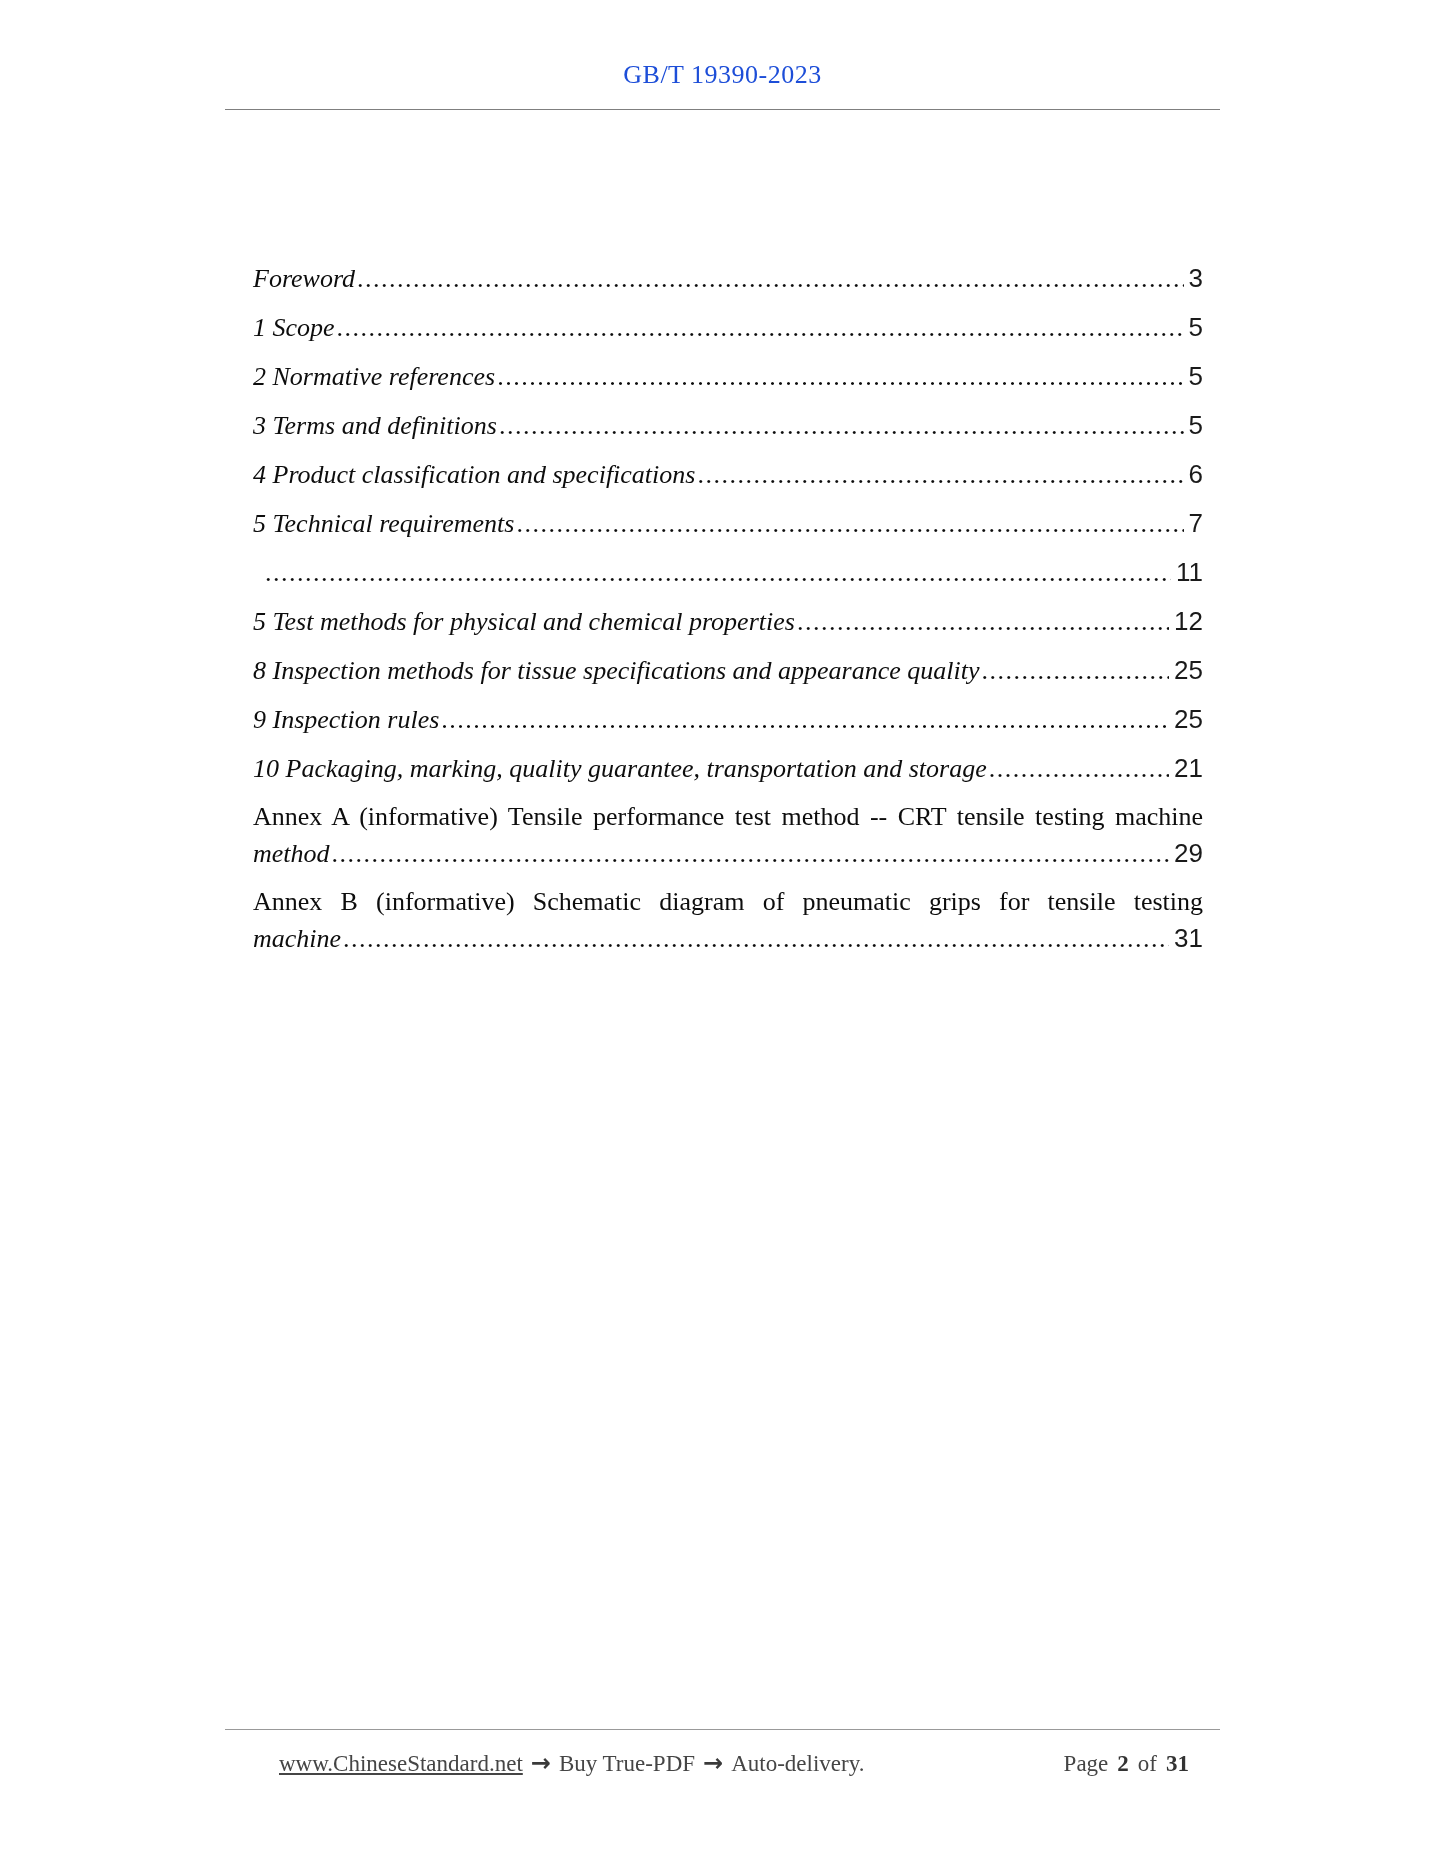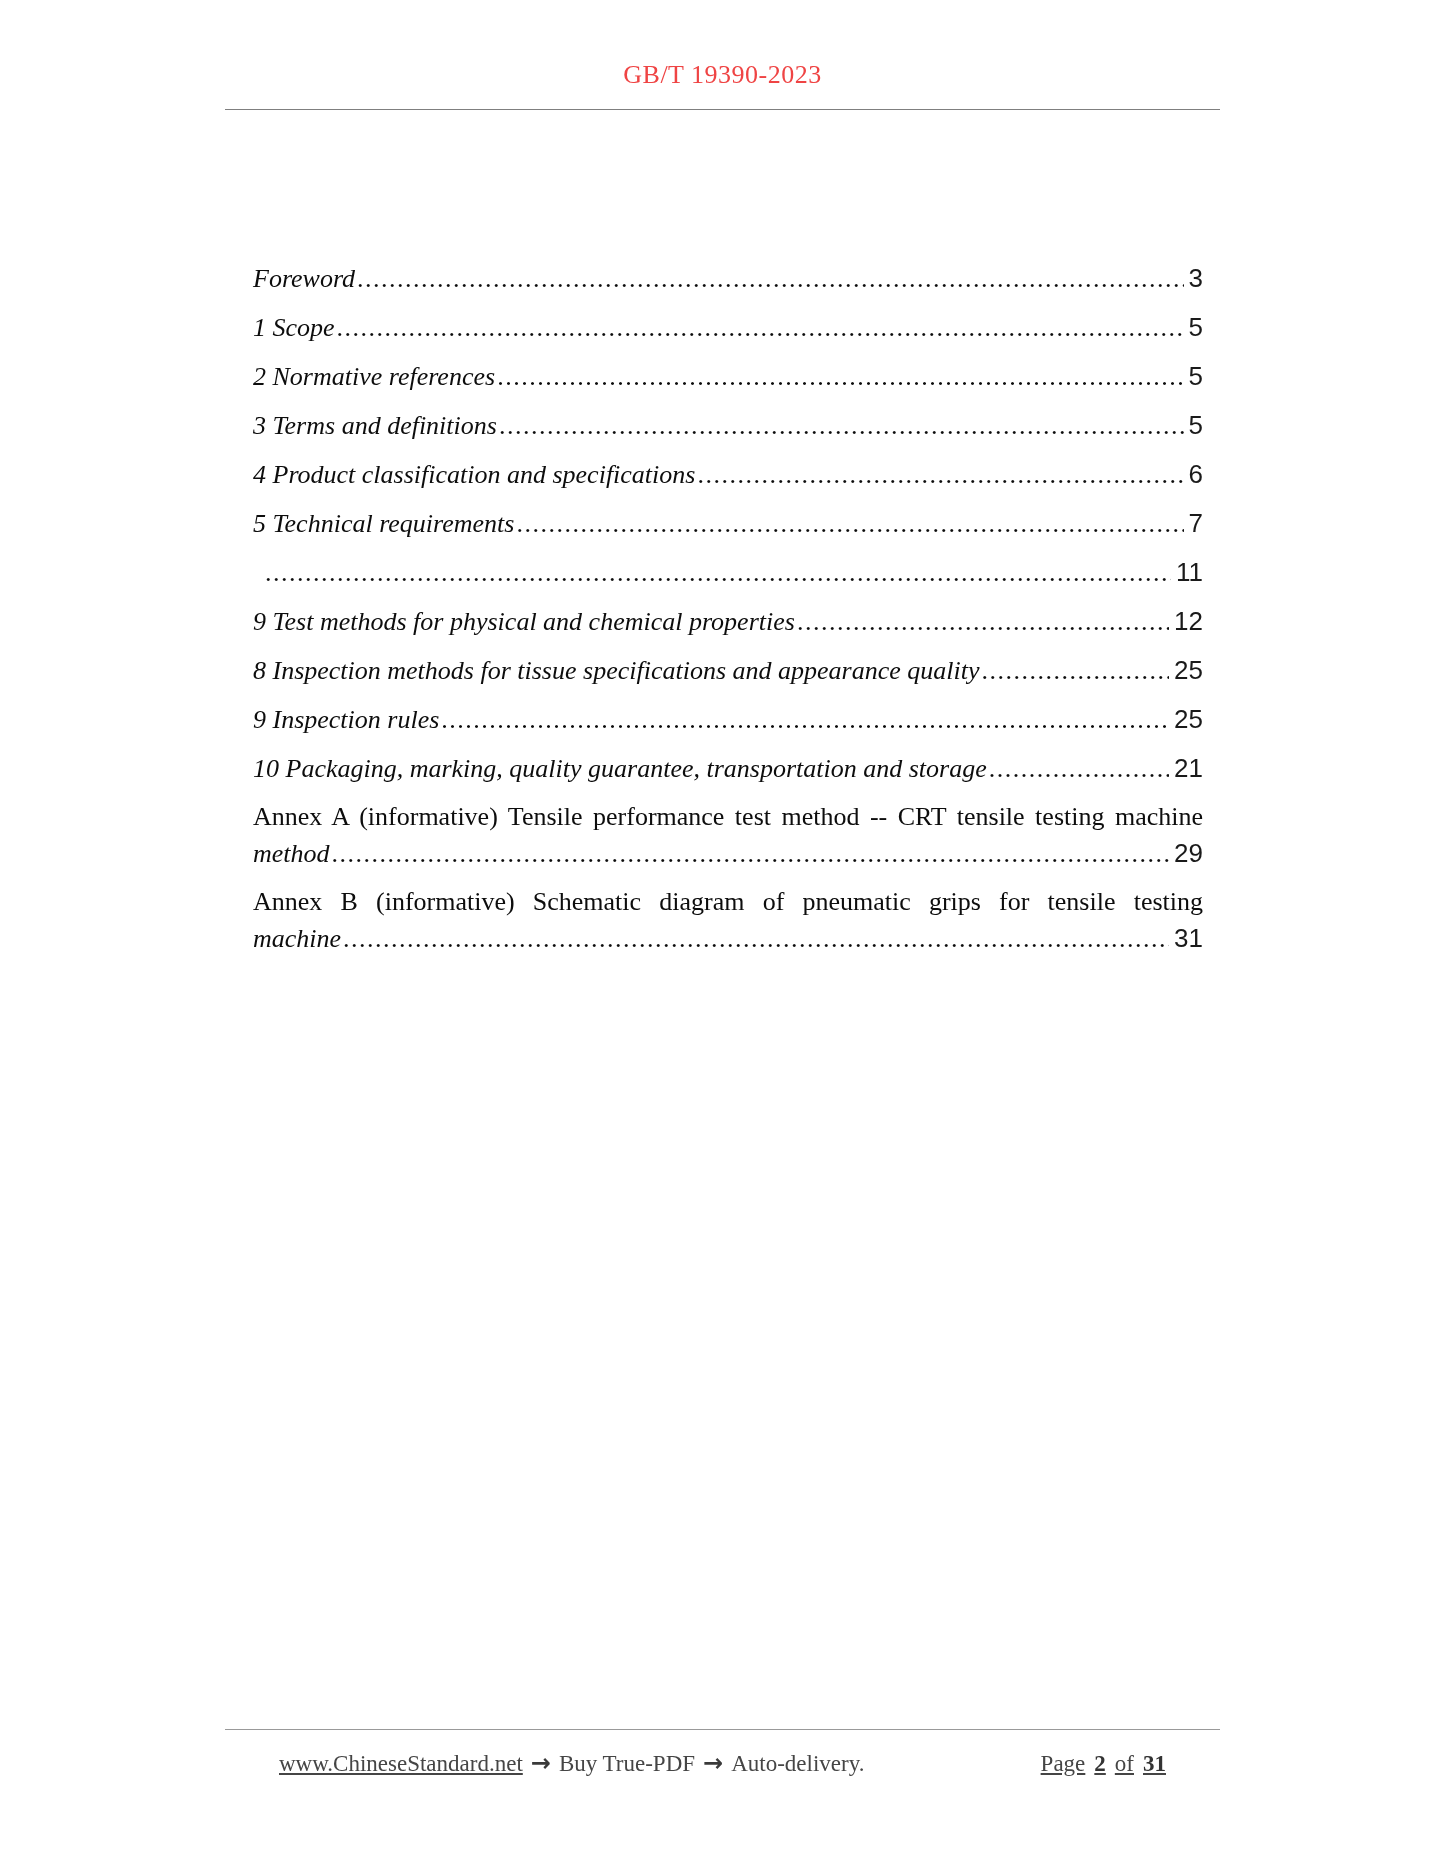--- a/index.html
+++ b/index.html
@@ -15,21 +15,21 @@
 
   
   .doc-number {
     position: absolute;
     top: 60px;
     left: 0;
     width: 100%;
     text-align: center;
     font-size: 26px;
     line-height: 30px;
-    color: #ef4444;
+    color: #1d4ed8;
     letter-spacing: 0.5px;
   }
   .header-rule {
     position: absolute;
     top: 109px;
     left: 225px;
     width: 995px;
     border: none;
     border-top: 1px solid #7f7f7f;
     margin: 0;
@@ -115,21 +115,21 @@
     cursor: pointer;
     margin-left: 24px;
   }
   .arrow-icon {
     font-family: "DejaVu Sans", sans-serif;
     font-weight: bold;
     color: #3a3a3a;
     margin: 0 8px;
     font-size: 24px;
   }
-  .footer-right { white-space: nowrap; margin-right: 24px; text-decoration: underline; }
+  .footer-right { white-space: nowrap; margin-right: 1px; }
   .footer-right span { margin-left: 9px; }
   .footer-right span:first-child { margin-left: 0; }
   .bold-num { font-weight: bold; color: #333333; }
 </style>
 </head>
 <body>
 
 <div class="page">
 
   <div class="doc-number">GB/T 19390-2023</div>
@@ -175,21 +175,21 @@
     </div>
 
     <div class="toc-entry-multi">
       <div class="toc-row">
         <span class="leader indent">................................................................................................................................................................................................................................................</span>
           <span class="toc-page">11</span>
       </div>
     </div>
 
     <div class="toc-row">
-      <span class="toc-label">9 Test methods for physical and chemical properties</span>
+      <span class="toc-label">5 Test methods for physical and chemical properties</span>
         <span class="leader">................................................................................................................................................................................................................................................</span>
         <span class="toc-page">12</span>
     </div>
 
     <div class="toc-row">
       <span class="toc-label">8 Inspection methods for tissue specifications and appearance quality</span>
         <span class="leader">................................................................................................................................................................................................................................................</span>
         <span class="toc-page">25</span>
     </div>
 

